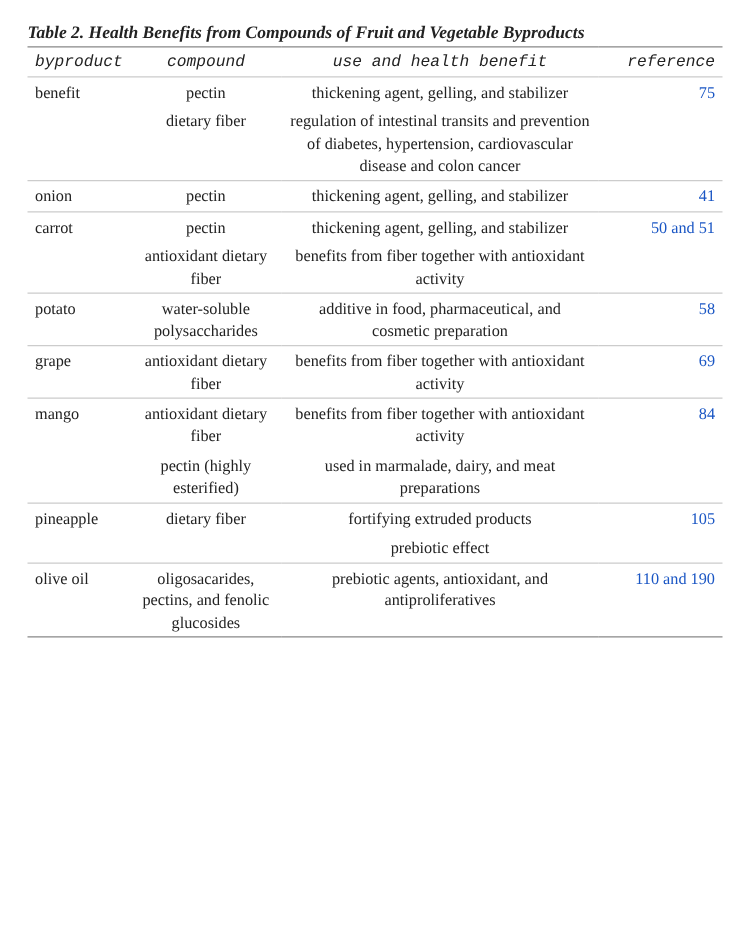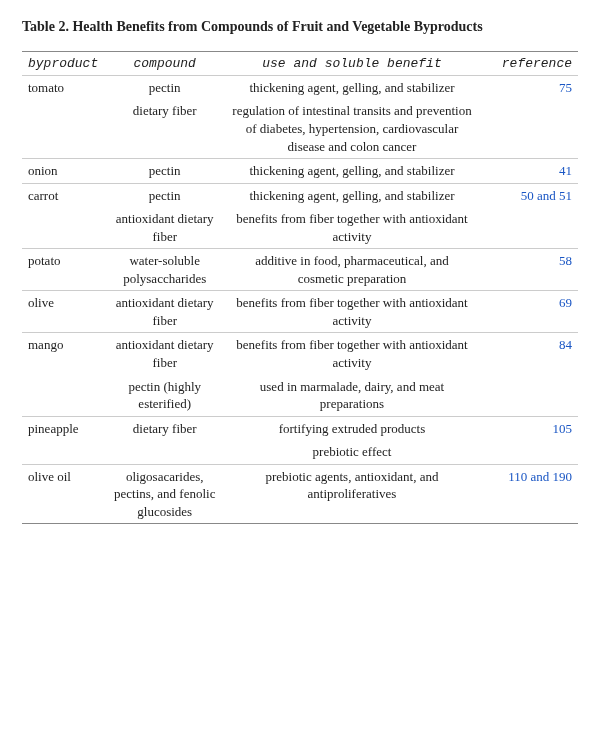--- a/index.html
+++ b/index.html
@@ -8,22 +8,22 @@
       font-size: 13px;
       background: #fff;
       color: #222;
       width: 600px;
       min-height: 752px;
       padding: 18px 22px 18px 22px;
     }
     .table-title {
       font-weight: bold;
       font-size: 14px;
-      margin-bottom: 14px;
       line-height: 1.35;
+      font-style: italic;
     }
     table {
       width: 100%;
       border-collapse: collapse;
     }
     thead tr {
       border-top: 1.5px solid #888;
       border-bottom: 1px solid #888;
       font-family: Liberation Mono, monospace;
     }
@@ -61,27 +61,27 @@
 </head>
 <body>
 
 <div class="table-title">Table 2. Health Benefits from Compounds of Fruit and Vegetable Byproducts</div>
 
 <table>
   <thead>
     <tr>
       <th class="col-byproduct">byproduct</th>
       <th class="col-compound">compound</th>
-      <th class="col-use">use and soluble benefit</th>
+      <th class="col-use">use and health benefit</th>
       <th class="col-ref" style="color:#222;">reference</th>
     </tr>
   </thead>
   <tbody id="table-body">
   <tr class="row-divider">
-        <td class="col-byproduct">tomato</td>
+        <td class="col-byproduct">benefit</td>
         <td class="col-compound">pectin</td>
         <td class="col-use">thickening agent, gelling, and stabilizer</td>
         <td class="col-ref">75</td>
       </tr>
       <tr class="no-divider">
         <td class="col-byproduct"></td>
         <td class="col-compound">dietary fiber</td>
         <td class="col-use">regulation of intestinal transits and prevention of diabetes, hypertension, cardiovascular disease and colon cancer</td>
         <td class="col-ref-plain"></td>
       </tr>
@@ -103,21 +103,21 @@
         <td class="col-use">benefits from fiber together with antioxidant activity</td>
         <td class="col-ref-plain"></td>
       </tr>
       <tr class="row-divider">
         <td class="col-byproduct">potato</td>
         <td class="col-compound">water-soluble polysaccharides</td>
         <td class="col-use">additive in food, pharmaceutical, and cosmetic preparation</td>
         <td class="col-ref">58</td>
       </tr>
       <tr class="row-divider">
-        <td class="col-byproduct">olive</td>
+        <td class="col-byproduct">grape</td>
         <td class="col-compound">antioxidant dietary fiber</td>
         <td class="col-use">benefits from fiber together with antioxidant activity</td>
         <td class="col-ref">69</td>
       </tr>
       <tr class="row-divider">
         <td class="col-byproduct">mango</td>
         <td class="col-compound">antioxidant dietary fiber</td>
         <td class="col-use">benefits from fiber together with antioxidant activity</td>
         <td class="col-ref">84</td>
       </tr>

